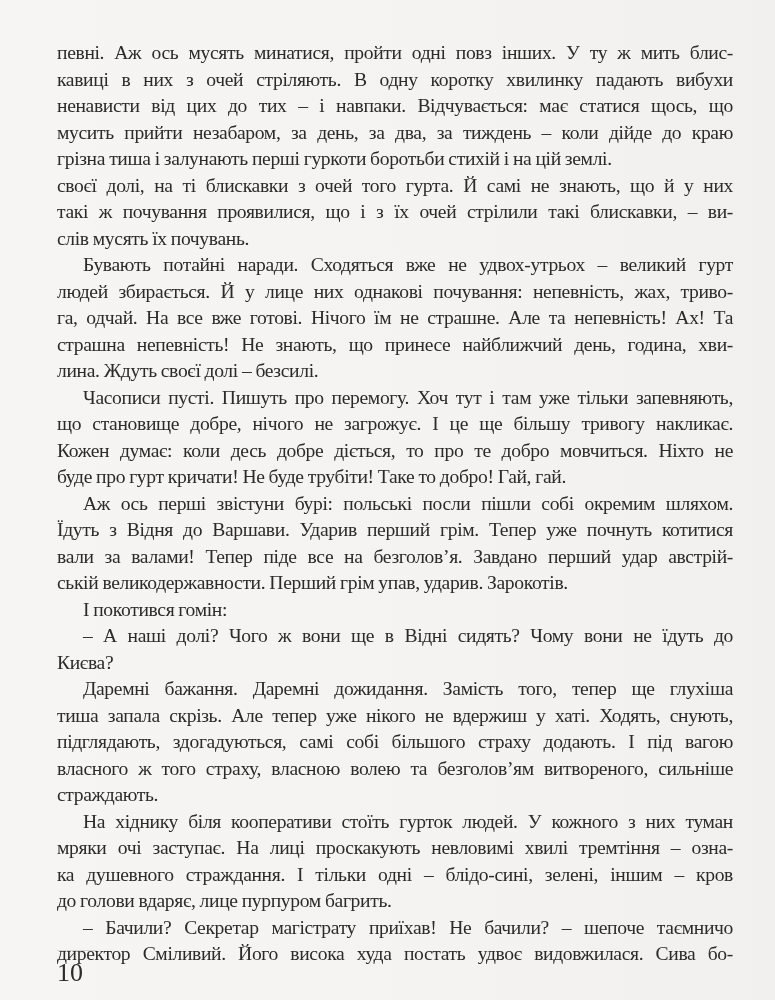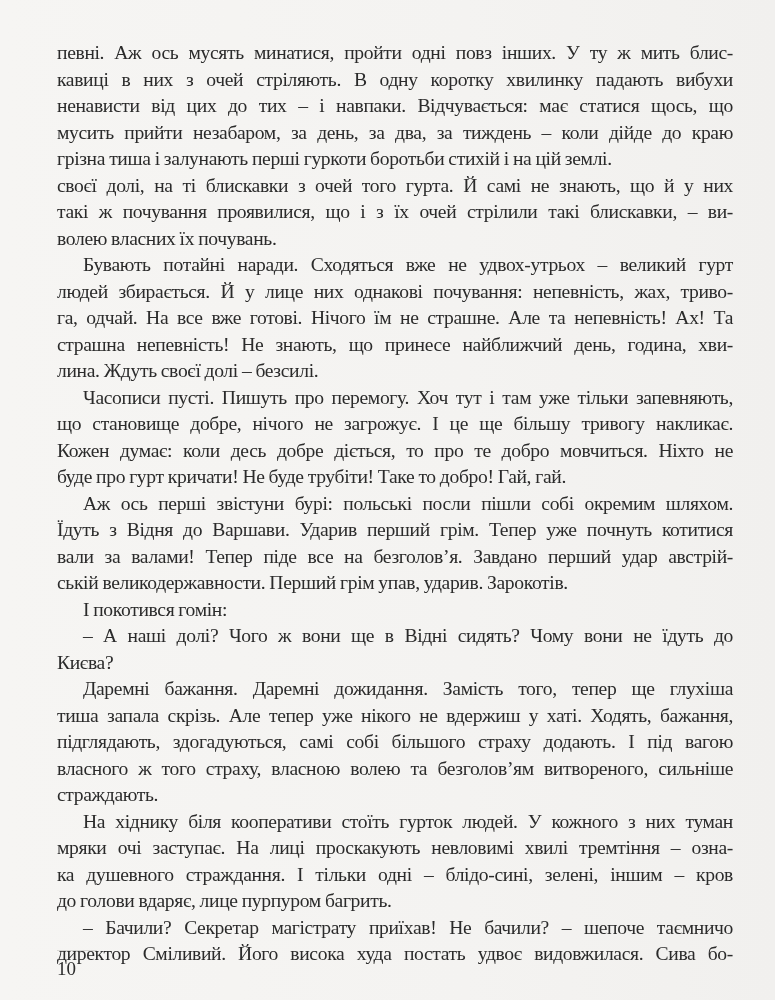--- a/index.html
+++ b/index.html
@@ -55,40 +55,40 @@
       top: 950px;
       width: 40px;
       height: 1px;
       background: #d8d7d4;
     }
     .page-number {
       position: absolute;
       left: 57px;
       top: 958px;
       font-family: "Liberation Serif", serif;
-      font-size: 19px;
+      font-size: 26px;
       color: #2b2b2b;
     }
   </style>
 </head>
 <body>
 
 <div class="page">
   <div class="text-block" id="text-block">
       <div class="para">
         <span class="line">певні. Аж ось мусять минатися, пройти одні повз інших. У ту ж мить блис-</span>
         <span class="line">кавиці в них з очей стріляють. В одну коротку хвилинку падають вибухи</span>
         <span class="line">ненависти від цих до тих – і навпаки. Відчувається: має статися щось, що</span>
         <span class="line">мусить прийти незабаром, за день, за два, за тиждень – коли дійде до краю</span>
         <span class="line last">грізна тиша і залунають перші гуркоти боротьби стихій і на цій землі.</span>
       </div>
       <div class="para">
         <span class="line">своєї долі, на ті блискавки з очей того гурта. Й самі не знають, що й у них</span>
         <span class="line">такі ж почування проявилися, що і з їх очей стрілили такі блискавки, – ви-</span>
-        <span class="line last">волею власних їх почувань.</span>
+        <span class="line last">слів мусять їх почувань.</span>
       </div>
       <div class="para">
         <span class="line first-indent">Бувають потайні наради. Сходяться вже не удвох-утрьох – великий гурт</span>
         <span class="line">людей збирається. Й у лице них однакові почування: непевність, жах, триво-</span>
         <span class="line">га, одчай. На все вже готові. Нічого їм не страшне. Але та непевність! Ах! Та</span>
         <span class="line">страшна непевність! Не знають, що принесе найближчий день, година, хви-</span>
         <span class="line last">лина. Ждуть своєї долі – безсилі.</span>
       </div>
       <div class="para">
         <span class="line first-indent">Часописи пусті. Пишуть про перемогу. Хоч тут і там уже тільки запевняють,</span>
@@ -104,21 +104,21 @@
       </div>
       <div class="para">
         <span class="line last first-indent">І покотився гомін:</span>
       </div>
       <div class="para">
         <span class="line first-indent">– А наші долі? Чого ж вони ще в Відні сидять? Чому вони не їдуть до</span>
         <span class="line last">Києва?</span>
       </div>
       <div class="para">
         <span class="line first-indent">Даремні бажання. Даремні дожидання. Замість того, тепер ще глухіша</span>
-        <span class="line">тиша запала скрізь. Але тепер уже нікого не вдержиш у хаті. Ходять, бажання,</span>
+        <span class="line">тиша запала скрізь. Але тепер уже нікого не вдержиш у хаті. Ходять, снують,</span>
         <span class="line">підглядають, здогадуються, самі собі більшого страху додають. І під вагою</span>
         <span class="line">власного ж того страху, власною волею та безголов’ям витвореного, сильніше</span>
         <span class="line last">страждають.</span>
       </div>
       <div class="para">
         <span class="line first-indent">На хіднику біля кооперативи стоїть гурток людей. У кожного з них туман</span>
         <span class="line">мряки очі заступає. На лиці проскакують невловимі хвилі тремтіння – озна-</span>
         <span class="line">ка душевного страждання. І тільки одні – блідо-сині, зелені, іншим – кров</span>
         <span class="line last">до голови вдаряє, лице пурпуром багрить.</span>
       </div>

